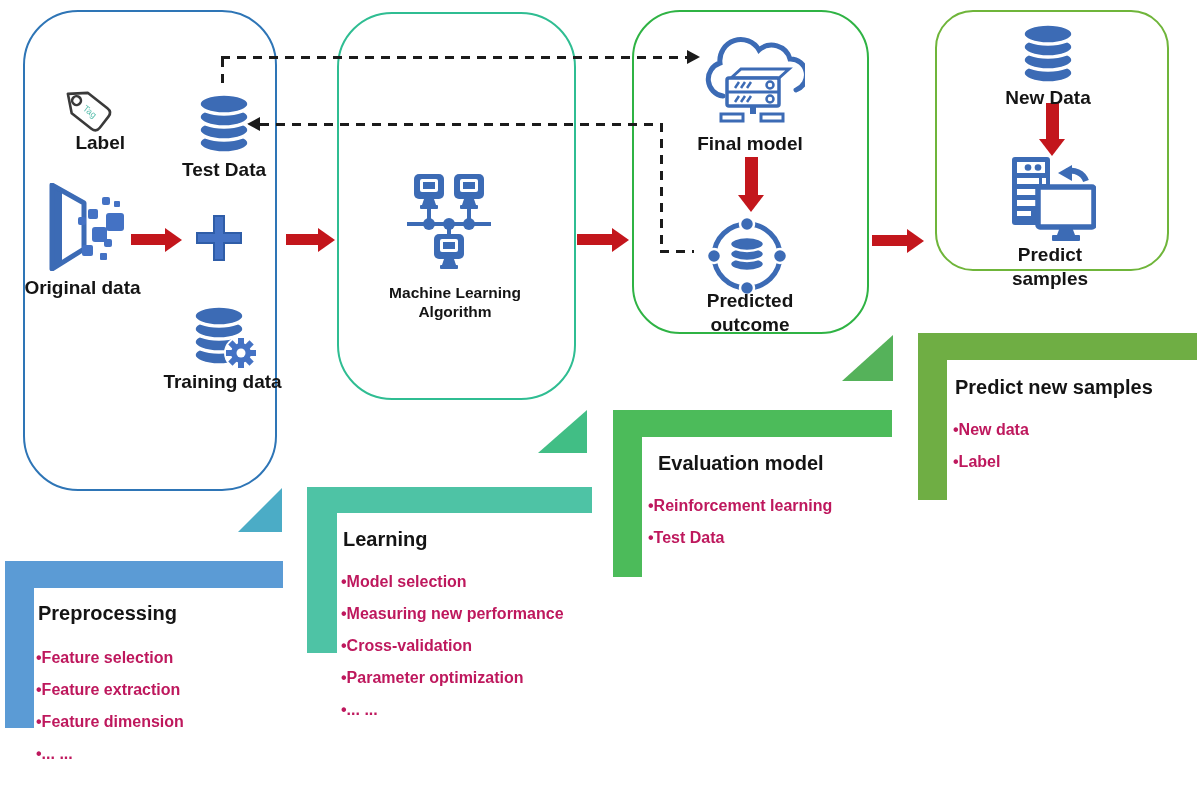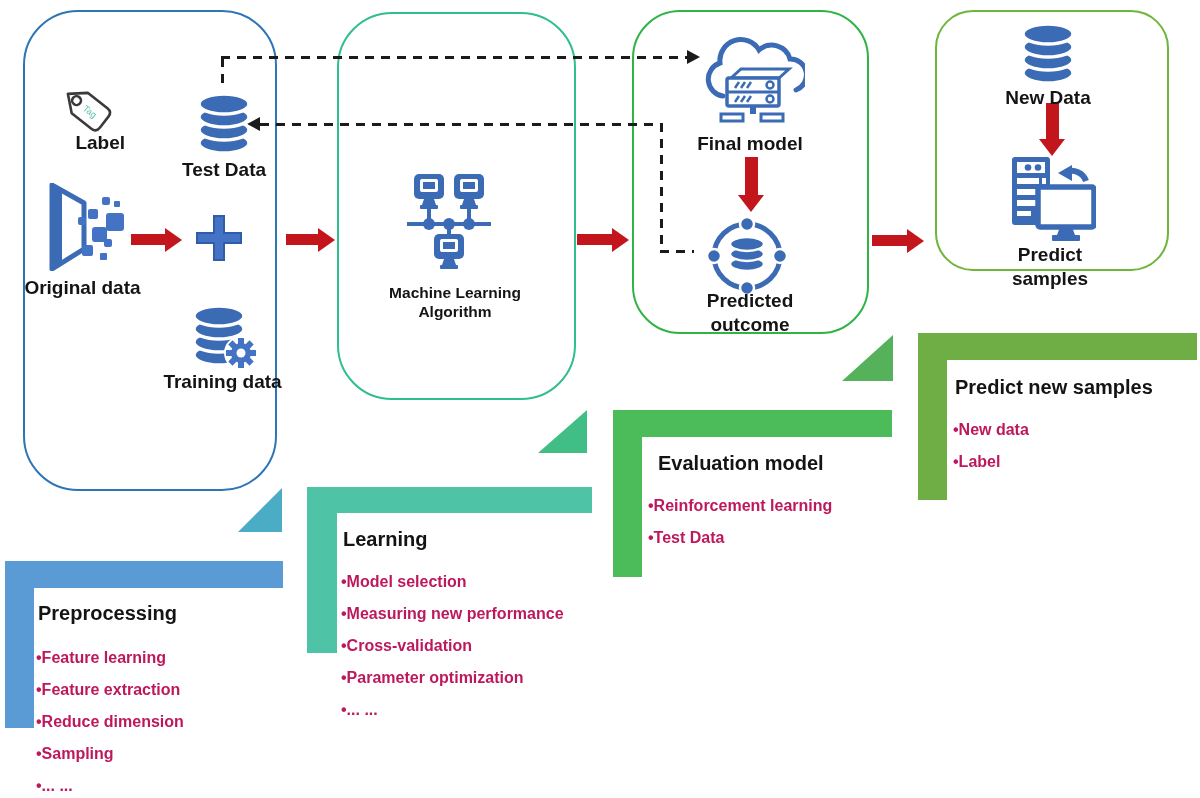--- a/index.html
+++ b/index.html
@@ -227,24 +227,23 @@
     <polygon points="58,70 70,70 73,78 55,78" fill="#3C6BB5"></polygon>
     <rect x="50" y="78" width="28" height="6" rx="1" fill="#3C6BB5"></rect>
   </svg>
   <div class="lbl" style="left:985px;top:243px;width:130px;">Predict samples</div>
 
   <div class="tri" style="left:238px;top:488px;border-left:44px solid transparent;border-bottom:44px solid #4BACC6;"></div>
   <div class="bar" style="left:5px;top:561px;width:278px;height:27px;background:#5B9BD5;"></div>
   <div class="bar" style="left:5px;top:561px;width:29px;height:167px;background:#5B9BD5;"></div>
   <div class="step-title" style="left:38px;top:602px;">Preprocessing</div>
   <div class="bullets" style="left:36px;top:642px;">
-    <div>•Feature learning</div>
+    <div>•Feature selection</div>
     <div>•Feature extraction</div>
-    <div>•Reduce dimension</div>
-    <div>•Sampling</div>
+    <div>•Feature dimension</div>
     <div>•... ...</div>
   </div>
 
   <div class="tri" style="left:538px;top:410px;border-left:49px solid transparent;border-bottom:43px solid #41BE85;"></div>
   <div class="bar" style="left:307px;top:487px;width:285px;height:26px;background:#4EC3A5;"></div>
   <div class="bar" style="left:307px;top:487px;width:30px;height:166px;background:#4EC3A5;"></div>
   <div class="step-title" style="left:343px;top:528px;">Learning</div>
   <div class="bullets" style="left:341px;top:566px;">
     <div>•Model selection</div>
     <div>•Measuring new performance</div>

